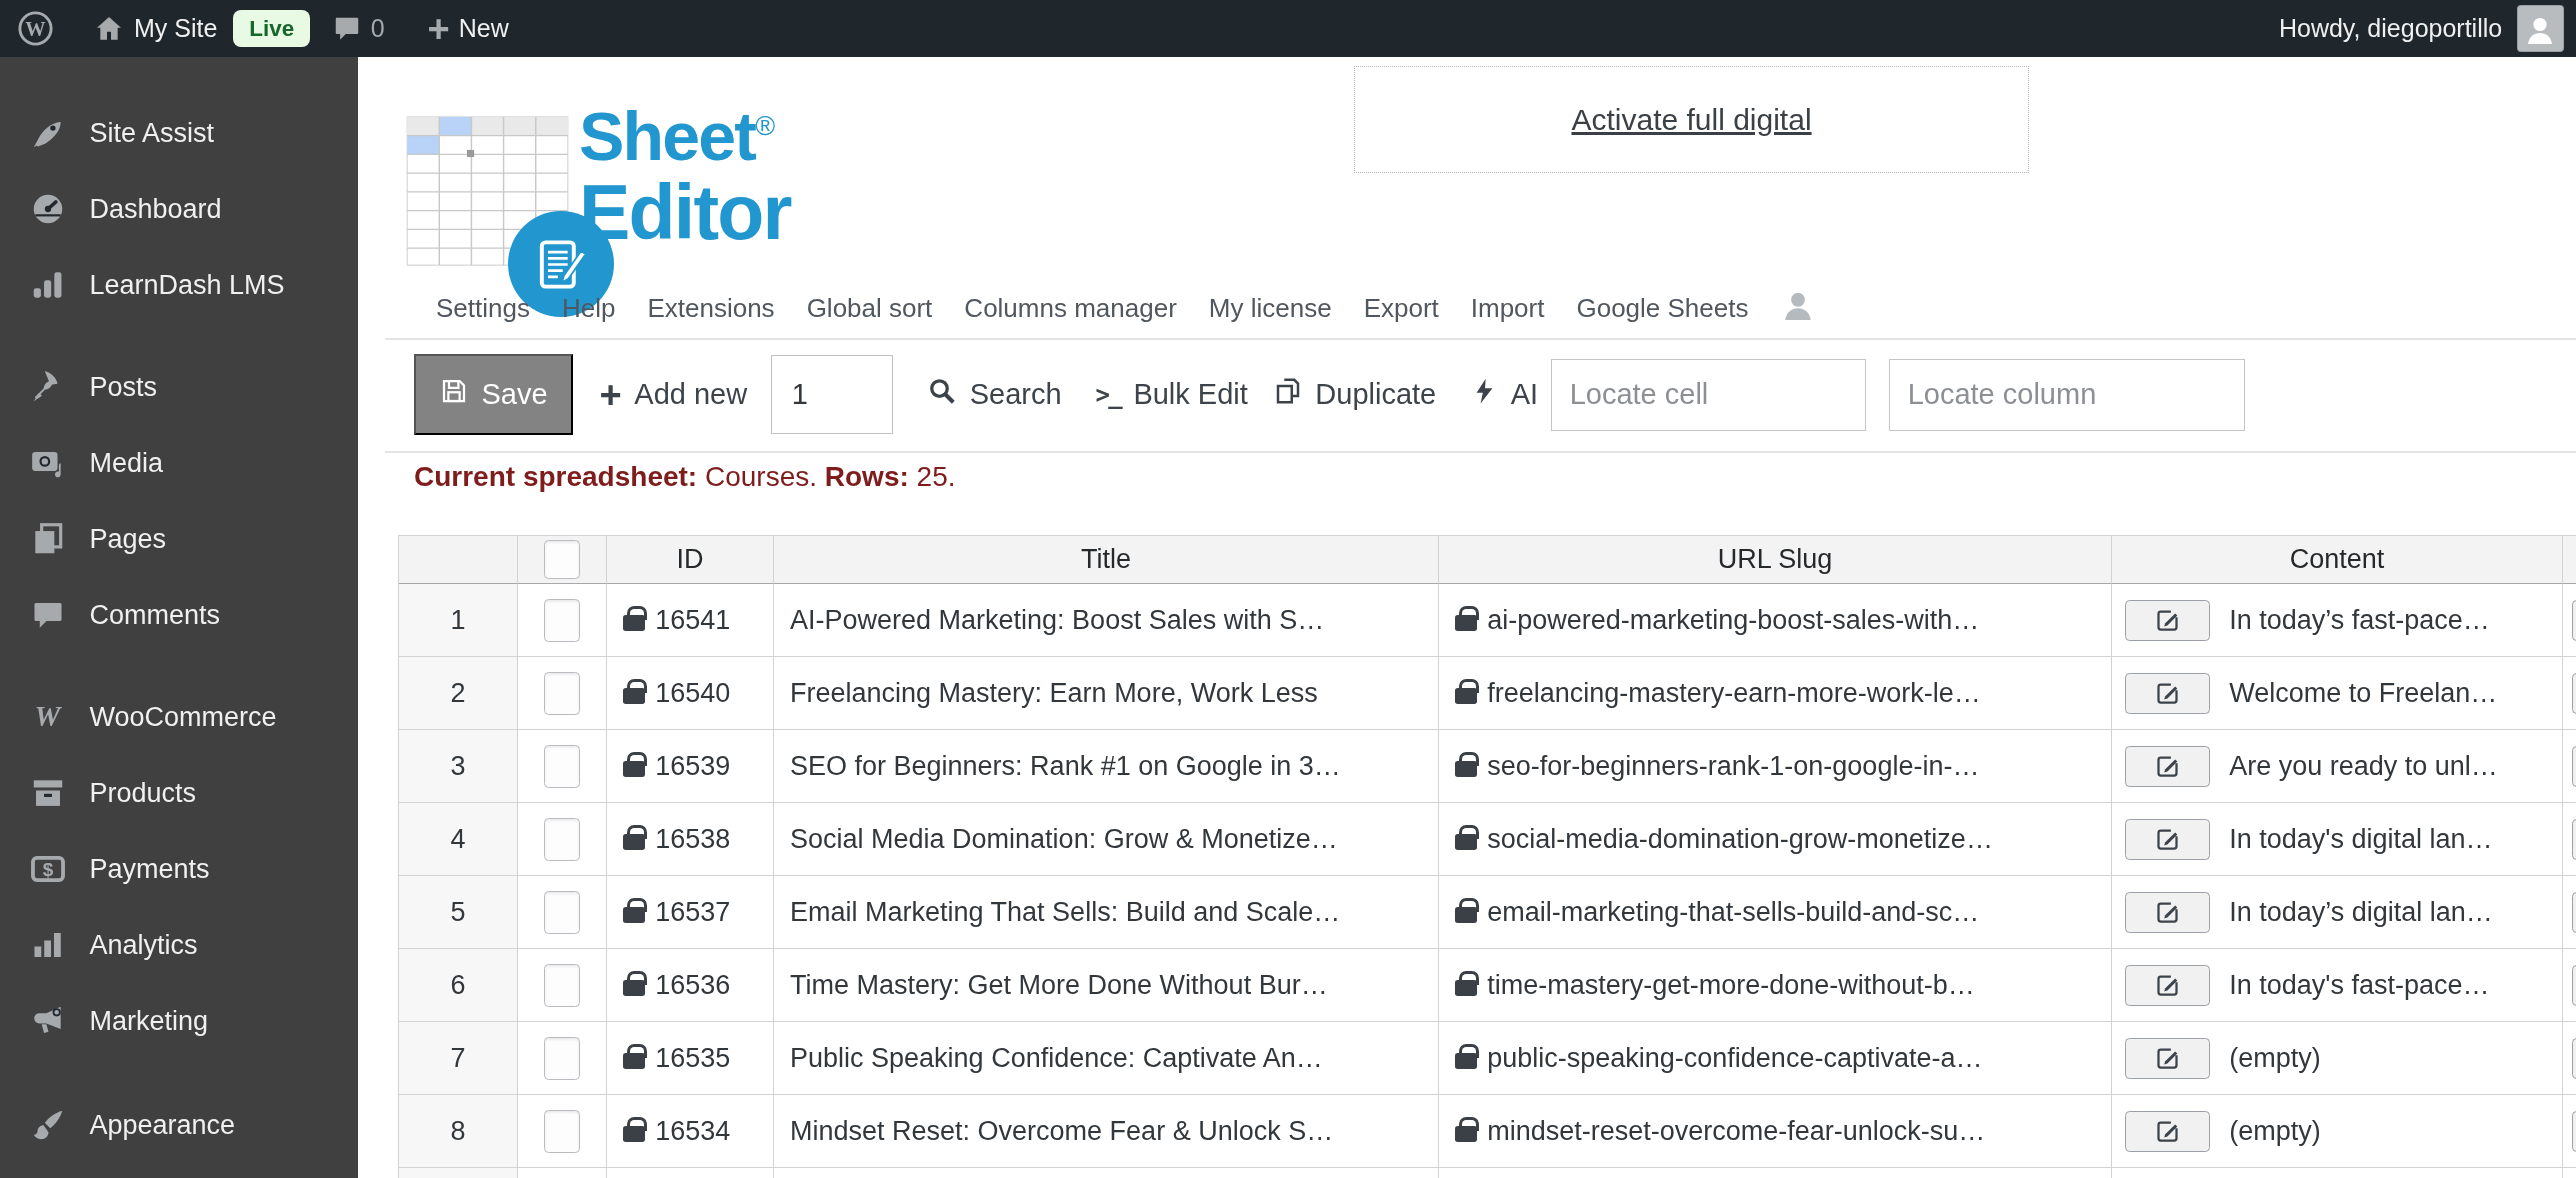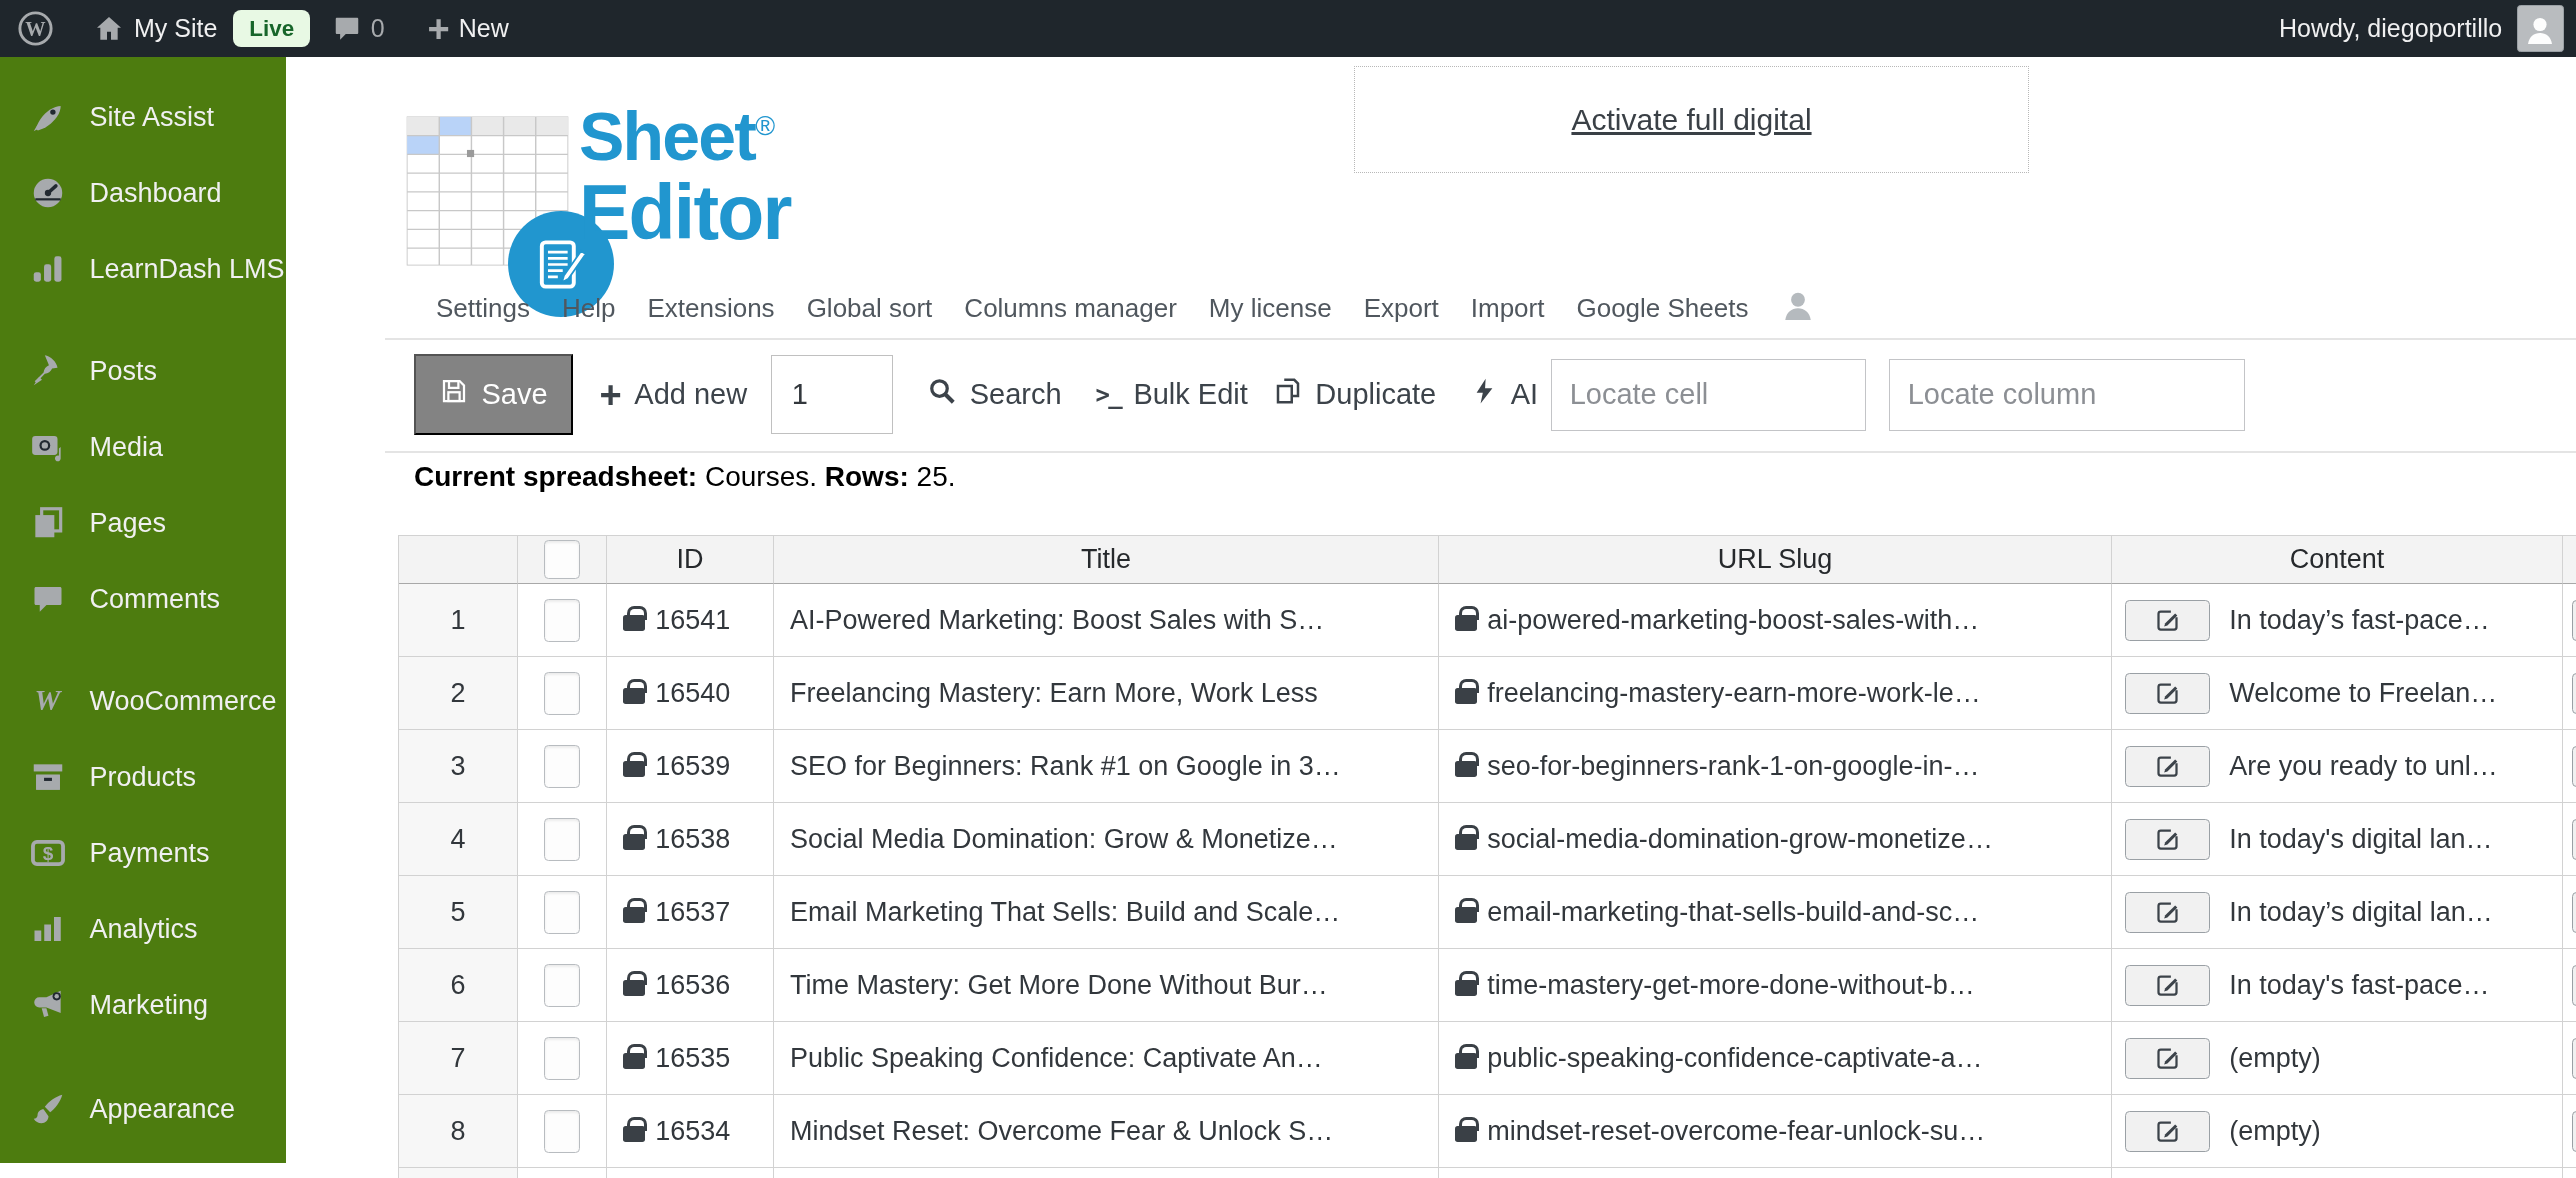--- a/index.html
+++ b/index.html
@@ -13,22 +13,22 @@
   .ab-item { display:flex; align-items:center; font-size:25px; color:#f0f0f1; }
   .ab-icon { display:inline-flex; align-items:center; justify-content:center; }
   .live-badge { background:#e8f9e4; color:#17662a; font-size:22.4px; font-weight:600;
                 border-radius:8px; padding:5.4px 16px; margin-left:16px; }
   .ab-count { color:#a7aaad; font-size:25px; margin-left:9px; }
   .ab-right { margin-left:auto; display:flex; align-items:center; margin-right:12.5px; }
   .avatar { width:47px; height:47px; background:#b9bcbf; border-radius:3.6px; margin-left:14.3px;
             display:flex; align-items:center; justify-content:center; border:1.8px solid #9aa0a5; }
 
   
-  .sidebar { position:absolute; left:0; top:41px; width:286px; height:1122px;
-             background:#4d7c0f; padding-top:38px; }
+  .sidebar { position:absolute; left:0; top:57px; width:358px; height:1122px;
+             background:#404040; padding-top:38px; }
   .sb-item { height:76px; display:flex; align-items:center; padding-left:27px;
              color:#f0f0f1; font-size:27px; cursor:pointer; }
   .sb-item .sb-ic { width:41px; height:41px; margin-right:21.5px; display:flex;
                     align-items:center; justify-content:center; flex:0 0 41px; }
   .sb-sep { margin-top:26px; }
   .sb-sep2 { margin-top:28px; }
 
   
   .content { position:absolute; left:358px; top:57px; right:0; bottom:0; background:#fff; overflow:hidden; }
 
@@ -60,21 +60,21 @@
             cursor:pointer; white-space:nowrap; }
   .count-input { width:122px; height:79px; border:1.8px solid #c0c0c0; font-size:29px;
                  padding-left:19.7px; color:#32373c; margin-left:24px; }
   .locate-input { height:72px; border:1.8px solid #c3c4c7; font-size:29px; padding:0 18px; color:#737373; }
   .locate-input::placeholder { color:#8c8f94; }
   .bulkicon { font-family:"DejaVu Sans Mono", monospace; font-size:24px; font-weight:bold;
               letter-spacing:-1.8px; color:#3c434a; }
   .toolbar-divider { position:absolute; left:27px; top:394px; right:0; height:1.8px; background:#e4e4e4; }
 
   
-  .status { position:absolute; left:56px; top:404px; font-size:28px; color:#000000; }
+  .status { position:absolute; left:56px; top:404px; font-size:28px; color:#7f1d1d; }
   .status b { font-weight:bold; }
 
   
   .sheet-table { position:absolute; left:40px; top:478px; display:grid;
                  grid-template-columns:119px 89px 167px 665px 673px 451px 54px;
                  grid-template-rows:48px; grid-auto-rows:73px;
                  border-left:1.8px solid #d2d2d2; border-top:1.8px solid #d2d2d2; }
   .c { border-right:1.8px solid #d2d2d2; border-bottom:1.8px solid #d2d2d2;
        display:flex; align-items:center; font-size:27px; color:#32373c; overflow:hidden;
        white-space:nowrap; background:#fff; }

